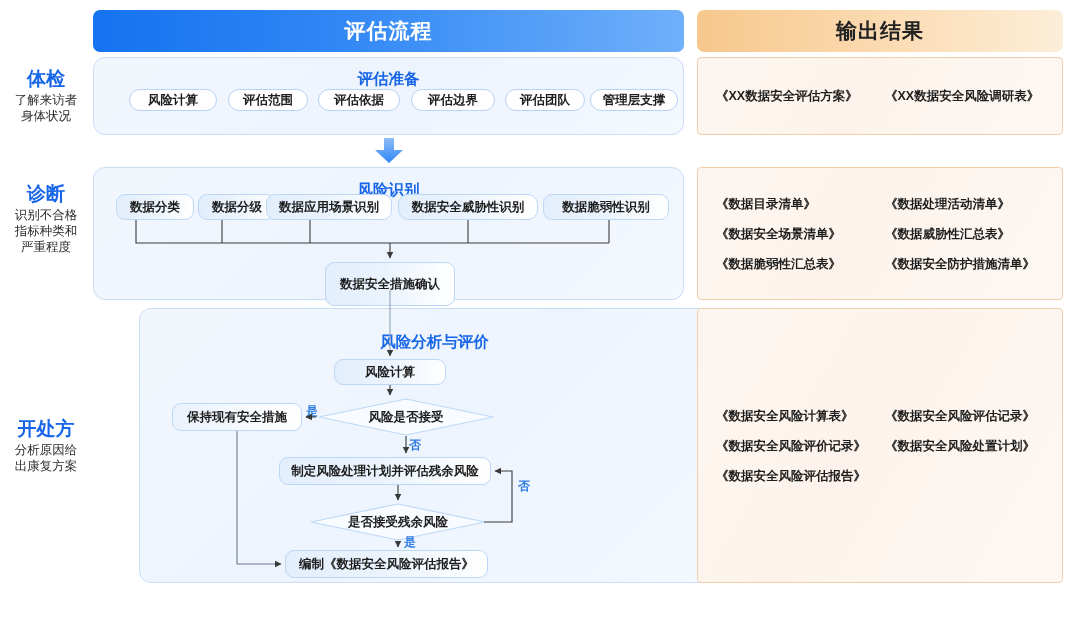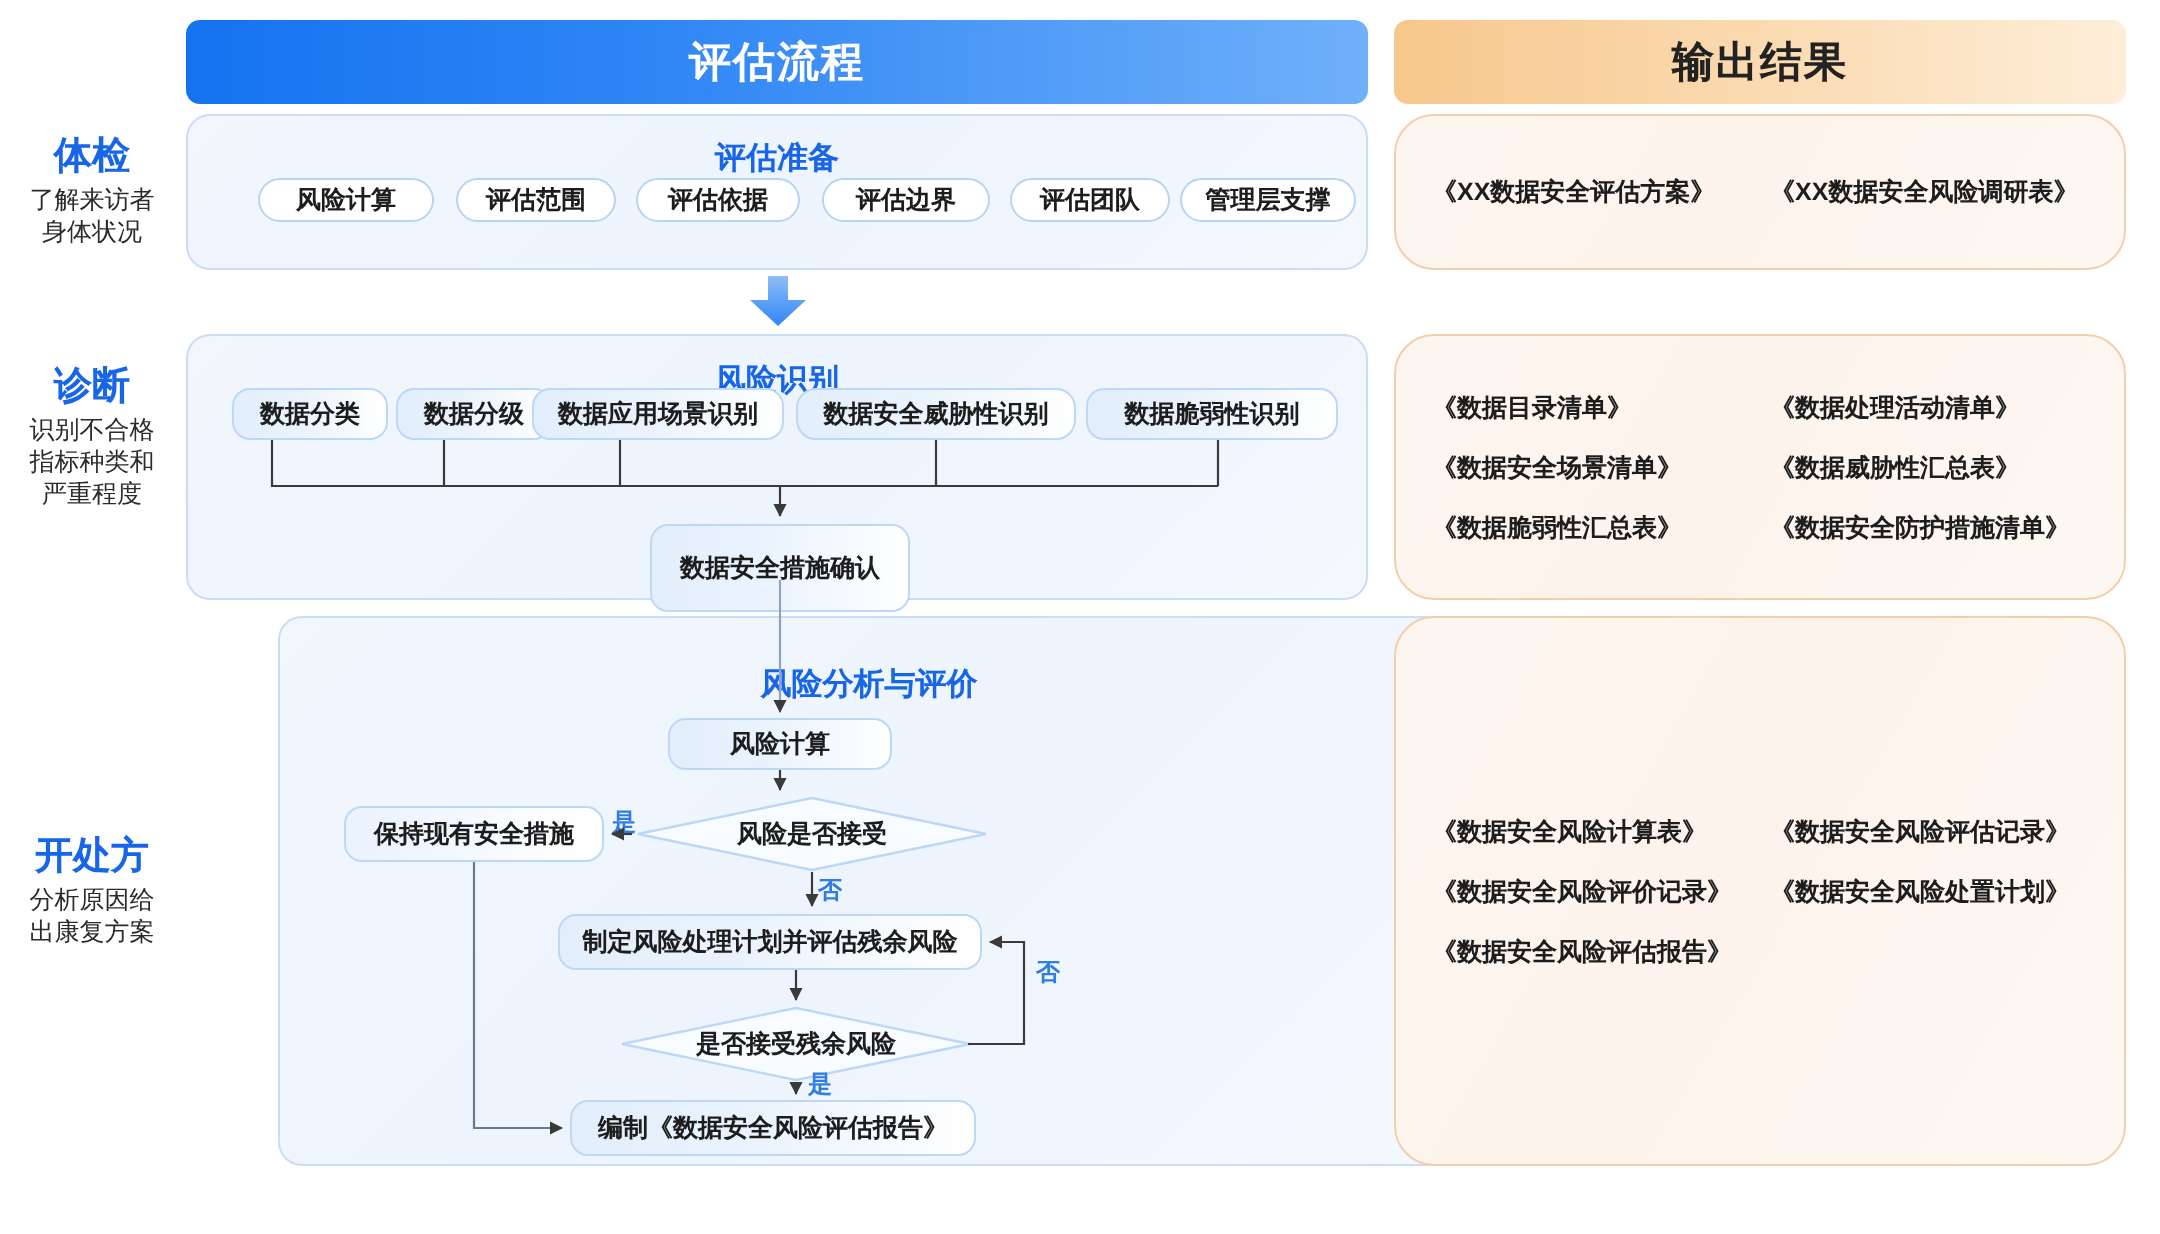--- a/index.html
+++ b/index.html
@@ -47,21 +47,21 @@
   }
   .panel-title{
     position:absolute;left:0;right:0;text-align:center;
     color:#1866e8;font-weight:bold;font-size:15.5px;
   }
 
   
   .opanel{
     position:absolute;left:697px;width:366px;
     background:linear-gradient(120deg,#fdf6f0 0%,#fdf3ec 45%,#fdf8f3 100%);
-    border:1px solid #f3cfa9;border-radius:20px;
+    border:1px solid #f3cfa9;border-radius:4px;
     box-sizing:border-box;
   }
   .odoc-grid{
     position:absolute;left:0;top:0;width:100%;height:100%;
     display:flex;flex-direction:column;justify-content:center;
   }
   .odoc-row{display:flex;}
   .odoc{
     font-size:12.5px;font-weight:bold;color:#1d1d1d;
     line-height:30px;white-space:nowrap;

